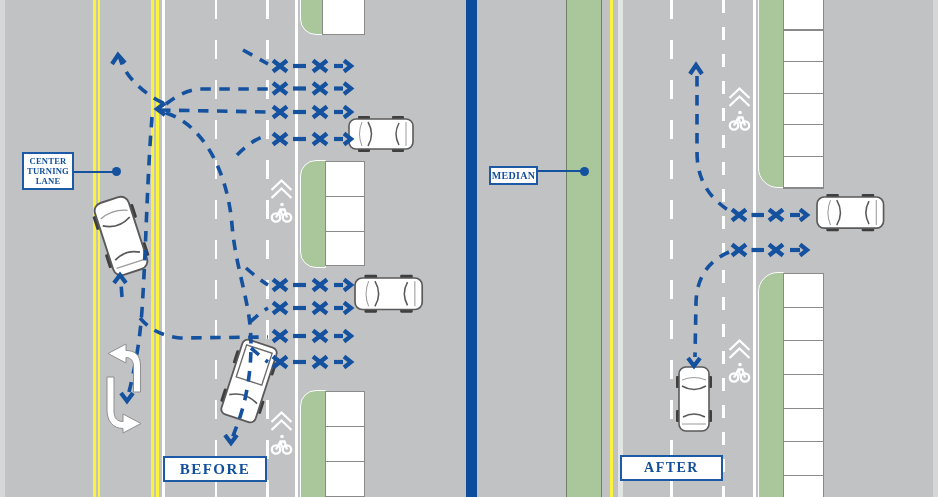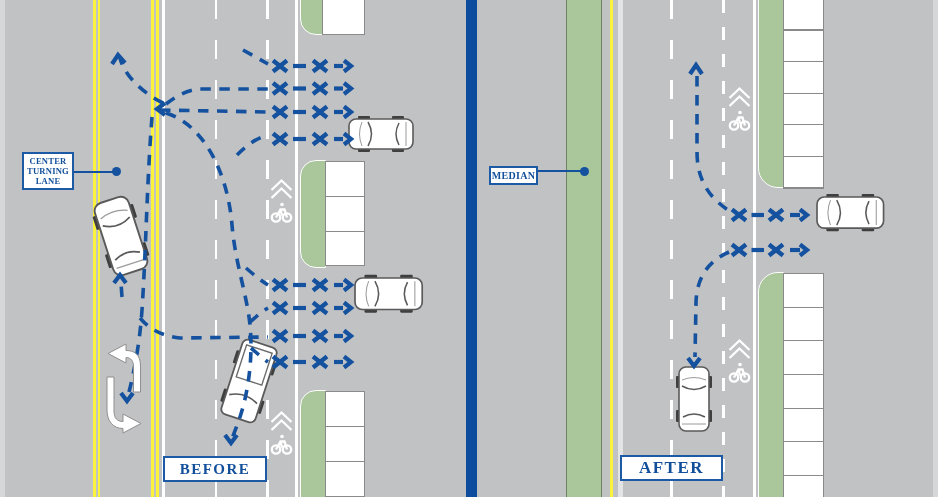--- a/index.html
+++ b/index.html
@@ -17,21 +17,21 @@
   .stalls{background:#ffffff;border:1px solid #8a8a8a;box-sizing:border-box;}
   .divider{background:#0d4c9d;width:10.5px;}
   .callout{position:absolute;background:#ffffff;border:2px solid #1d5aa6;color:#124f9b;
            font-weight:bold;display:flex;align-items:center;justify-content:center;
            text-align:center;box-sizing:border-box;z-index:30;font-family:Liberation Serif, serif;}
   .leader{position:absolute;height:2.6px;background:#14519e;z-index:29;}
   .dot{position:absolute;width:9px;height:9px;border-radius:50%;background:#14519e;z-index:29;}
   #ctl-box{left:22px;top:152px;width:52px;height:38px;font-size:8.6px;line-height:1.18;letter-spacing:.2px;}
   #median-box{left:489px;top:166px;width:49px;height:19px;font-size:10px;letter-spacing:.3px;}
   #before-box{left:163px;top:456px;width:104px;height:26px;font-size:15px;letter-spacing:1.5px;}
-  #after-box{left:620px;top:455px;width:103px;height:26px;font-size:17px;letter-spacing:1.5px;}
+  #after-box{left:620px;top:455px;width:103px;height:26px;font-size:14px;letter-spacing:1.5px;}
   svg.overlay{position:absolute;left:0;top:0;z-index:20;}
   .bdash{fill:none;stroke:#14519e;stroke-width:3.6;stroke-dasharray:10.5 8.5;}
   .bchev{fill:none;stroke:#14519e;stroke-width:4.2;stroke-linejoin:miter;stroke-linecap:butt;}
   .brow{stroke:#14519e;stroke-width:4.2;}
   .sharrow{stroke:#ffffff;stroke-width:2.3;fill:none;}
   .tarrow{fill:#ffffff;stroke:#8f8f8f;stroke-width:1;}
 </style>
 </head>
 <body>
 

